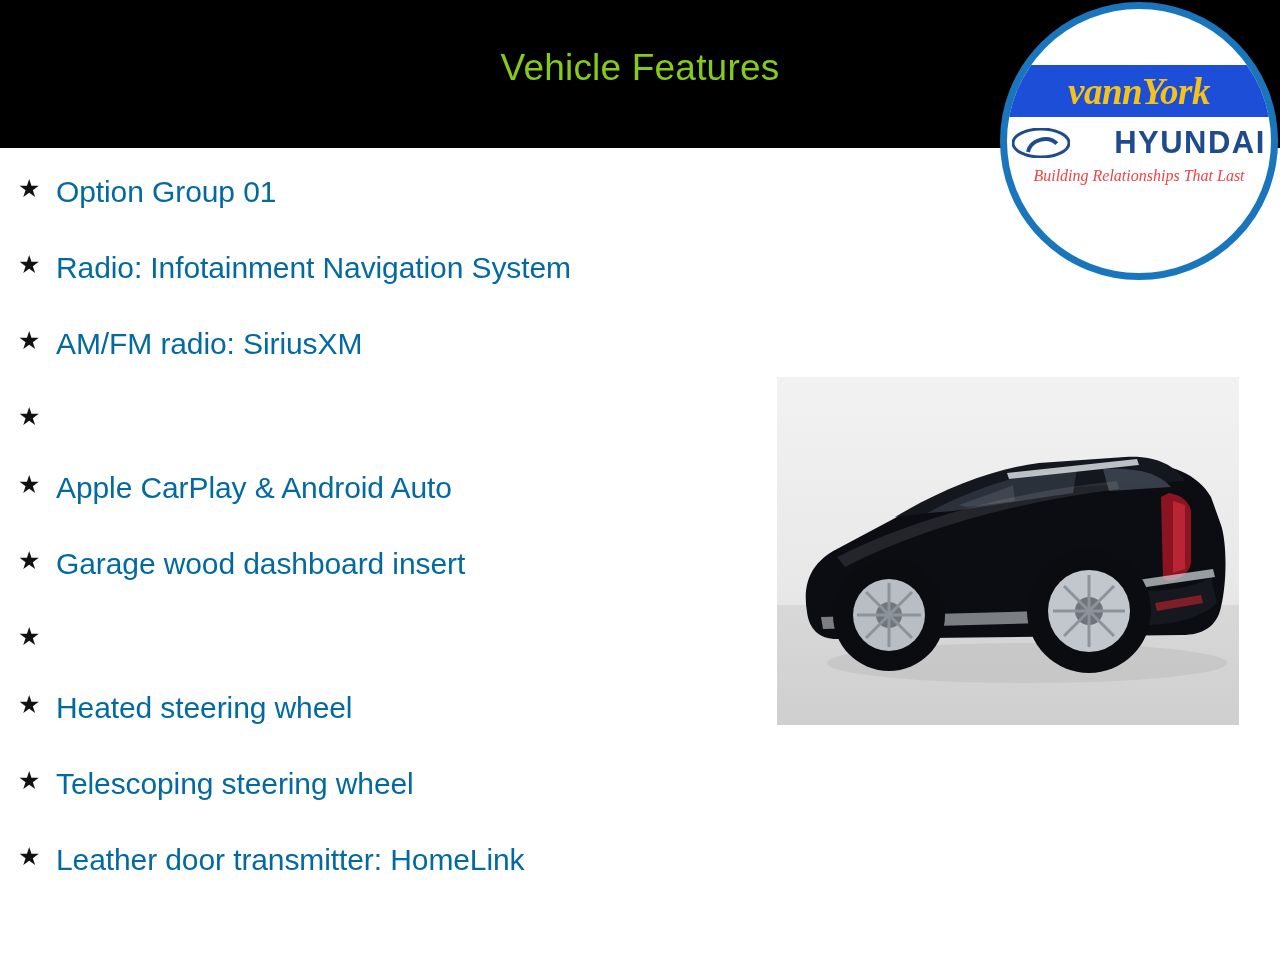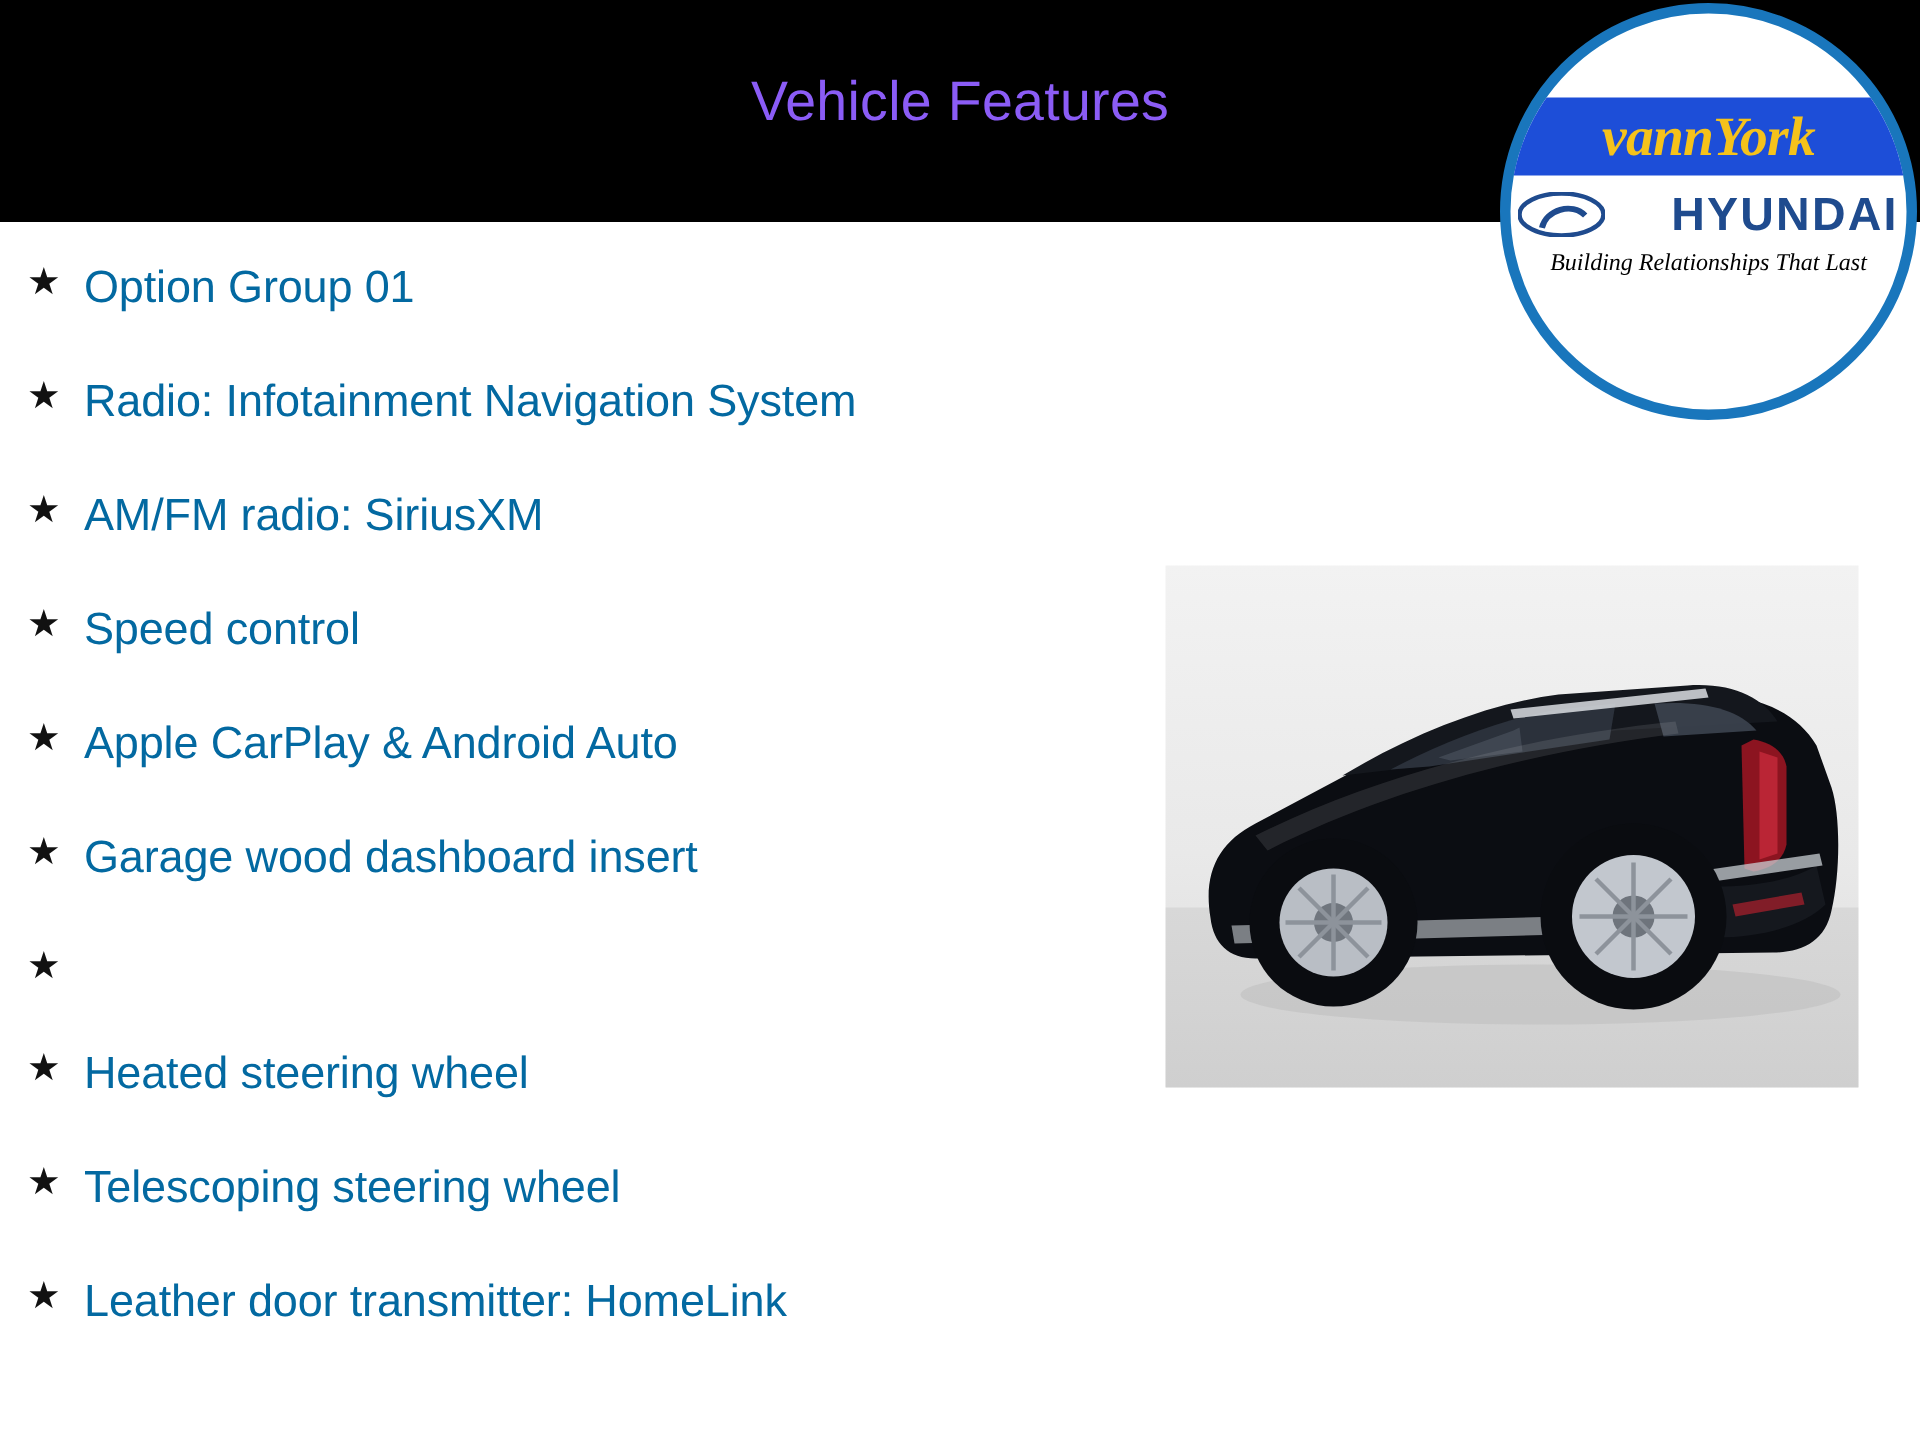--- a/index.html
+++ b/index.html
@@ -26,21 +26,21 @@
   }
   .header-title {
     position: absolute;
     left: 0;
     top: 0;
     width: 1280px;
     height: 136px;
     display: flex;
     align-items: center;
     justify-content: center;
-    color: #8b5cf6;
+    color: #84cc16;
     font-size: 37px;
     font-weight: 400;
     letter-spacing: 0.2px;
     white-space: nowrap;
   }
 
   
   .features {
     position: absolute;
     left: 0;
@@ -148,21 +148,21 @@
     font-weight: bold;
     color: #1f4b8e;
     letter-spacing: 1.5px;
     margin-left: 36px;
   }
   .logo-tagline {
     margin-top: 6px;
     font-family: "Liberation Serif", serif;
     font-style: italic;
     font-size: 16px;
-    color: #000000;
+    color: #ef4444;
     white-space: nowrap;
   }
 </style>
 </head>
 <body>
 
 <div class="header-bar">
   <div class="header-title">Vehicle Features</div>
 </div>
 
@@ -178,21 +178,20 @@
     <span class="feature-text">Radio: Infotainment Navigation System</span>
   </div>
 
   <div class="feature-item">
     <span class="feature-star">★</span>
     <span class="feature-text">AM/FM radio: SiriusXM</span>
   </div>
 
   <div class="feature-item">
     <span class="feature-star">★</span>
-    <span class="feature-text">Speed control</span>
   </div>
 
   <div class="feature-item">
     <span class="feature-star">★</span>
     <span class="feature-text">Apple CarPlay &amp; Android Auto</span>
   </div>
 
   <div class="feature-item">
     <span class="feature-star">★</span>
     <span class="feature-text">Garage wood dashboard insert</span>

